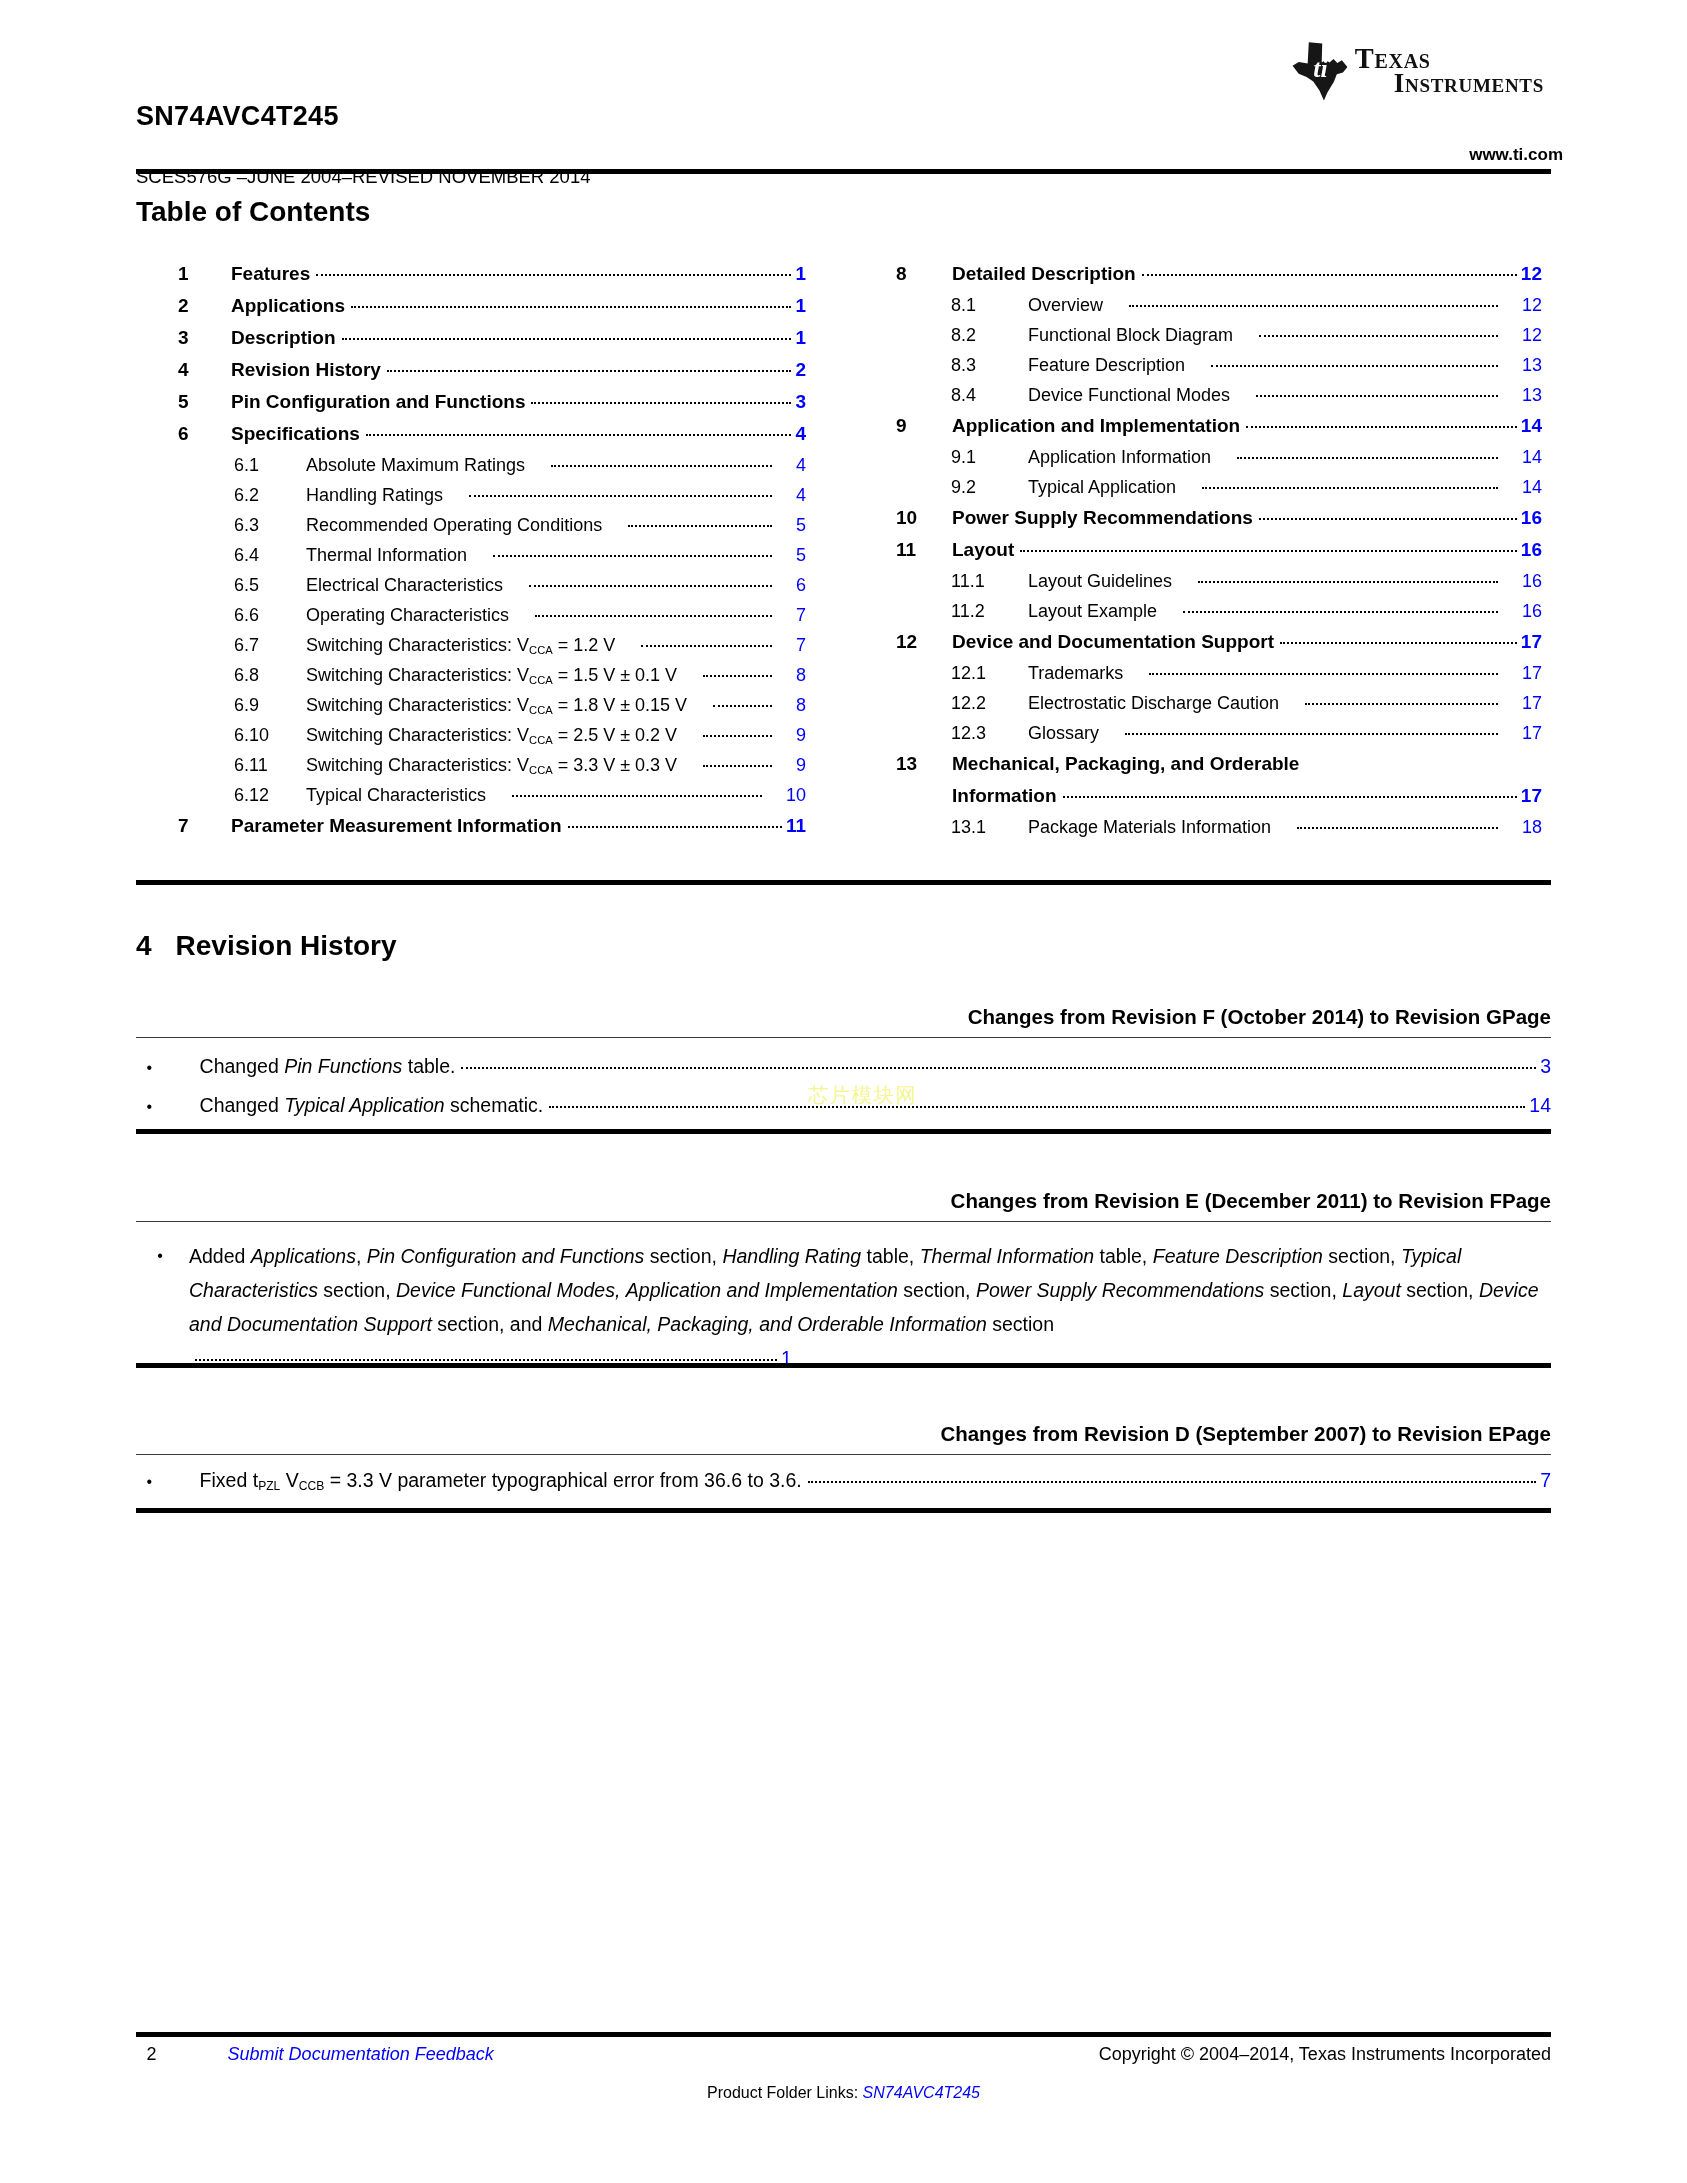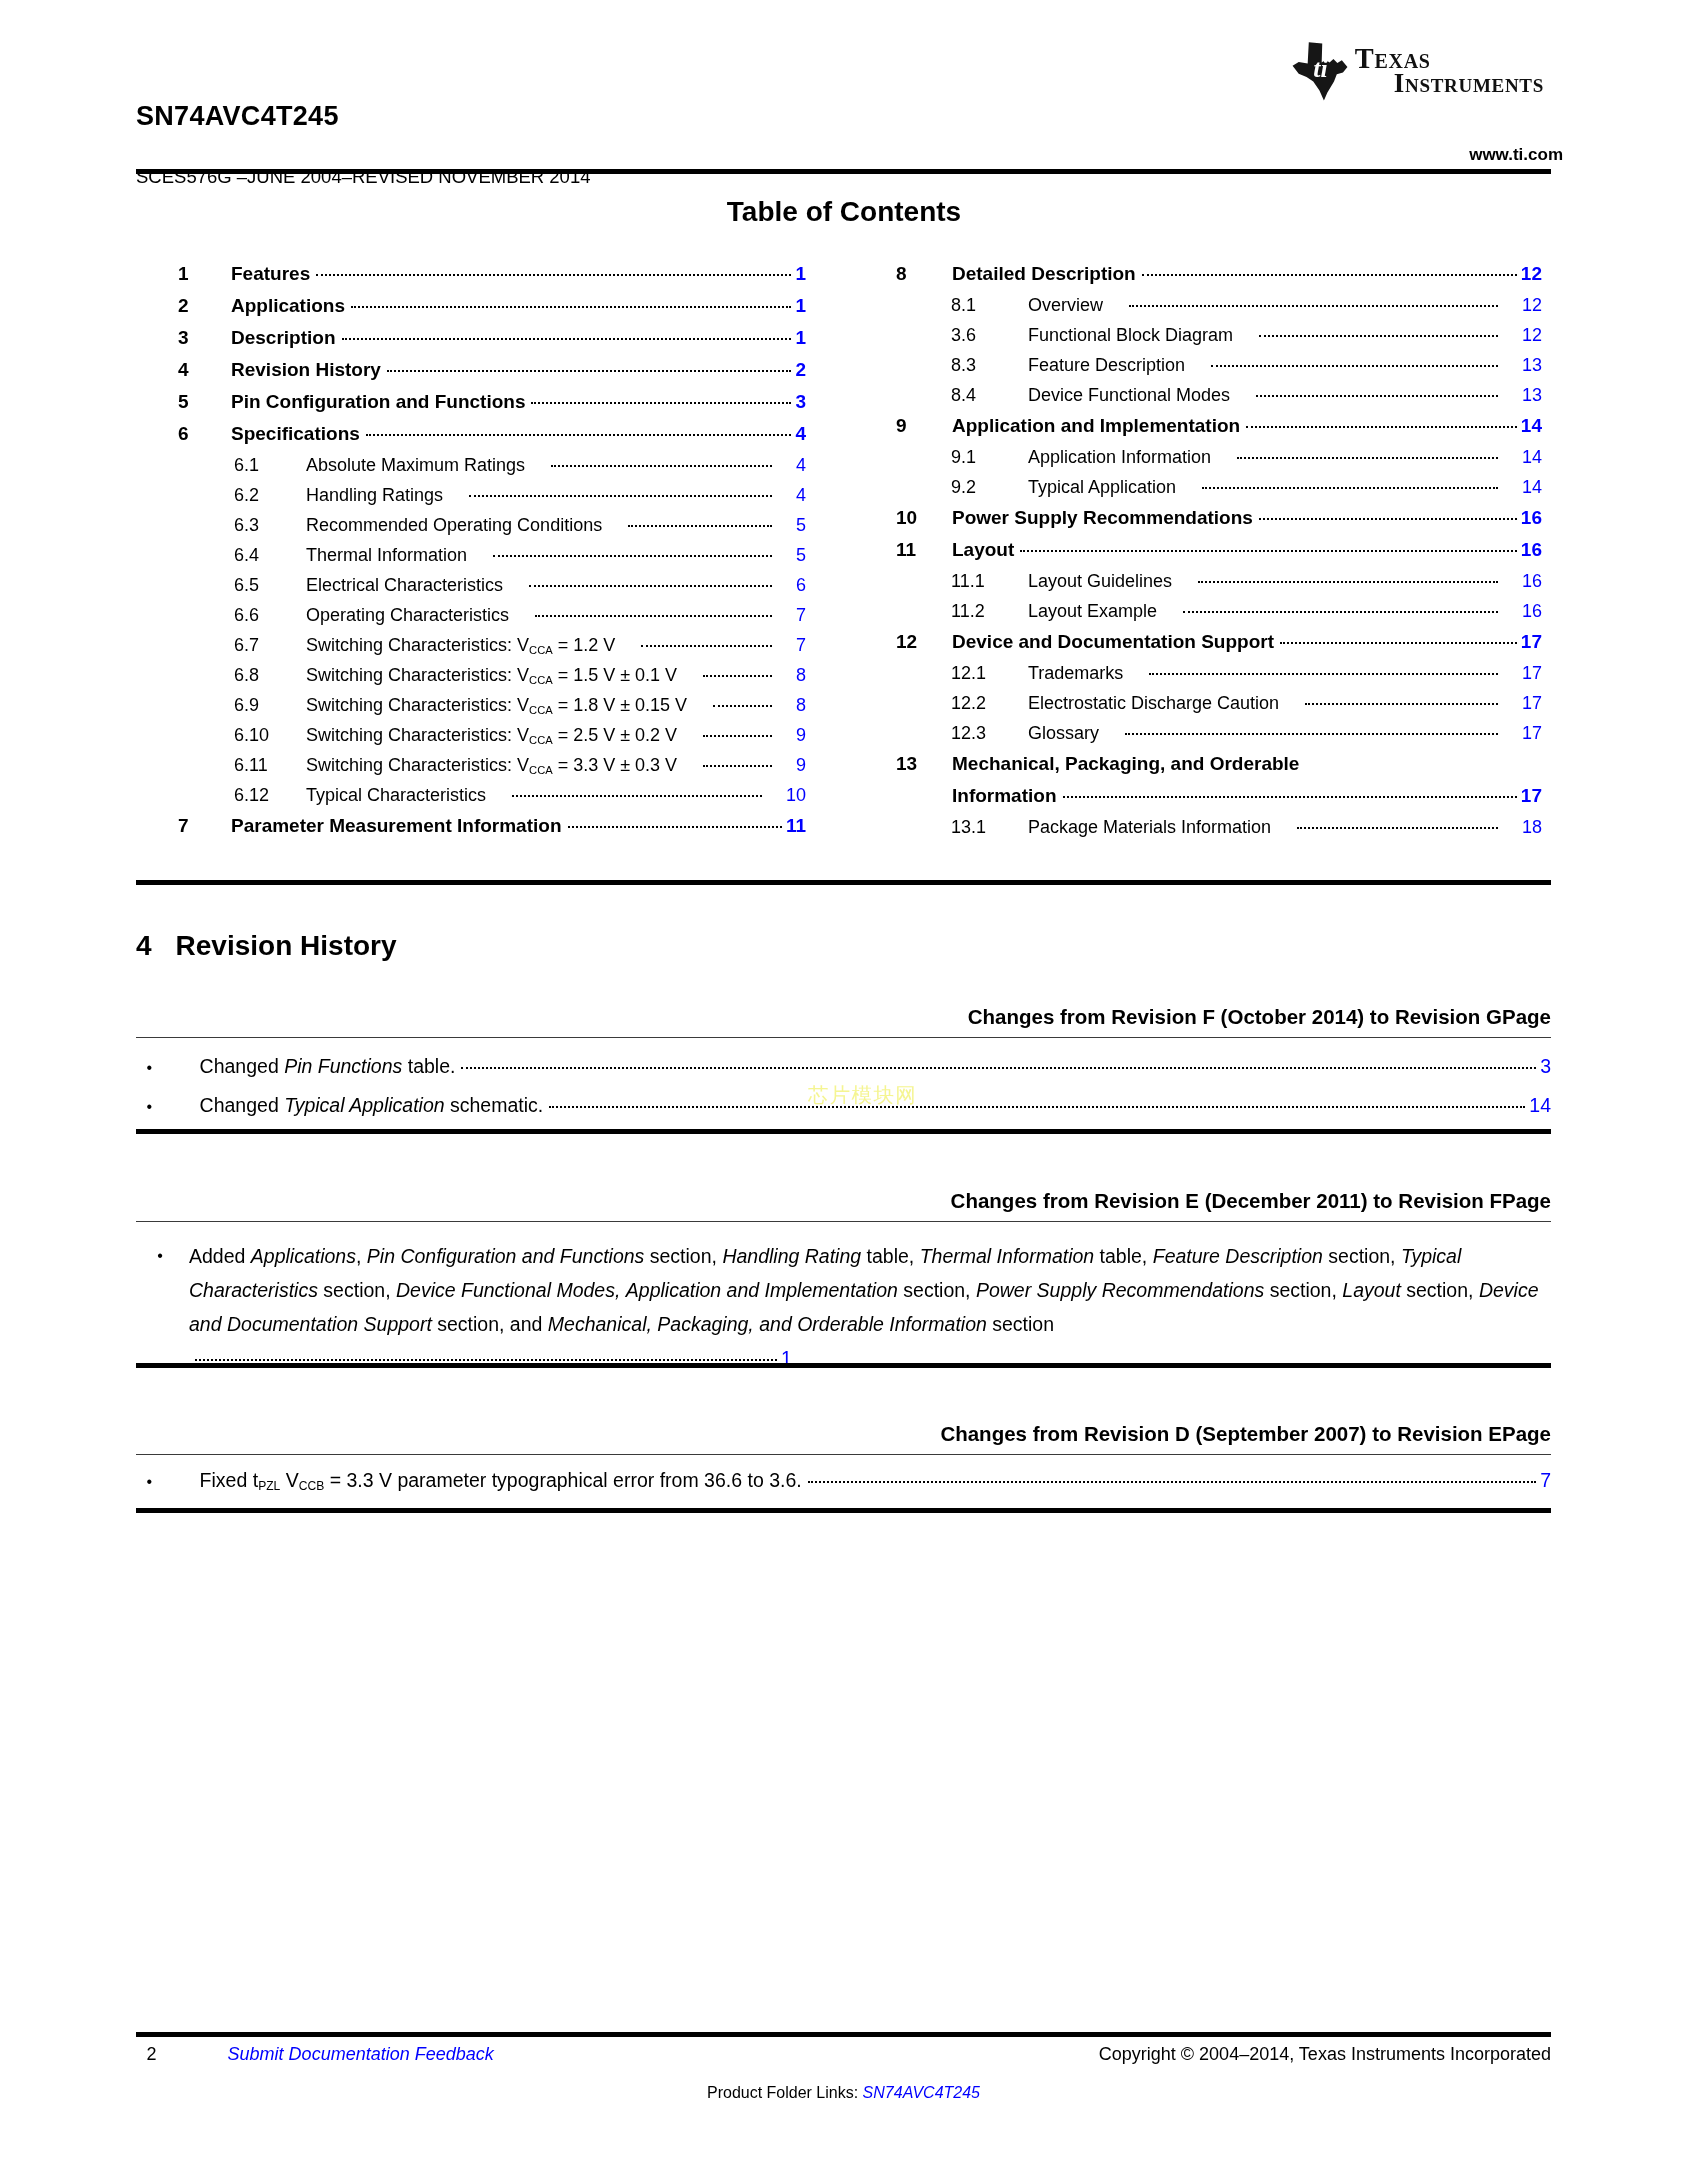--- a/index.html
+++ b/index.html
@@ -11,21 +11,21 @@
   .part-number{position:absolute;left:136px;top:101px;font-size:27px;font-weight:bold;letter-spacing:0.3px;}
   .doc-line{position:absolute;left:136px;top:146px;font-size:18.5px;margin-top:20px;}
   .website{position:absolute;right:124px;top:145px;font-size:17px;font-weight:bold;}
   .header-rule{position:absolute;left:136px;right:136px;top:169px;height:4.6px;background:#000;}
   .ti-logo{position:absolute;top:40px;right:143px;display:flex;align-items:flex-start;gap:6.6px;}
   .ti-glyph{width:56px;height:64px;}
   .ti-wordmark{font-family:"Liberation Serif", serif;font-weight:bold;color:#111;line-height:1.0;margin-top:5.3px;}
   .ti-wordmark .l1{font-size:28.4px;font-variant:small-caps;display:block;letter-spacing:0.7px;}
   .ti-wordmark .l2{font-size:27px;font-variant:small-caps;display:block;letter-spacing:0.7px;margin-top:-4px;margin-left:39px;}
   
-  .toc-title{position:absolute;left:136px;width:1416px;top:196px;text-align:center;font-size:28px;font-weight:bold;}
+  .toc-title{position:absolute;left:136px;width:1416px;top:196px;font-size:28px;font-weight:bold;}
   .toc-col{position:absolute;top:263px;width:670px;}
   #toc-left{left:136px;}
   #toc-right{left:872px;}
   .toc-row{display:flex;align-items:baseline;}
   .toc-row.lvl1{height:32px;font-size:19px;font-weight:bold;}
   .toc-row.lvl2{height:30px;font-size:18px;font-weight:normal;gap:20px;}
   .toc-num{flex:none;}
   .lvl1 .toc-num{padding-left:42px;width:53px;}
   .lvl2 .toc-num{padding-left:98px;width:52px;}
   #toc-right .lvl1 .toc-num{padding-left:24px;width:56px;}
@@ -217,21 +217,21 @@
         <span class="lead"></span>
         <span class="toc-page">12</span>
       </div>
       <div class="toc-row lvl2">
         <span class="toc-num">8.1</span>
         <span class="toc-label"><span>Overview </span></span>
         <span class="lead"></span>
         <span class="toc-page">12</span>
       </div>
       <div class="toc-row lvl2">
-        <span class="toc-num">3.6</span>
+        <span class="toc-num">8.2</span>
         <span class="toc-label"><span>Functional Block Diagram</span></span>
         <span class="lead"></span>
         <span class="toc-page">12</span>
       </div>
       <div class="toc-row lvl2">
         <span class="toc-num">8.3</span>
         <span class="toc-label"><span>Feature Description</span></span>
         <span class="lead"></span>
         <span class="toc-page">13</span>
       </div>

